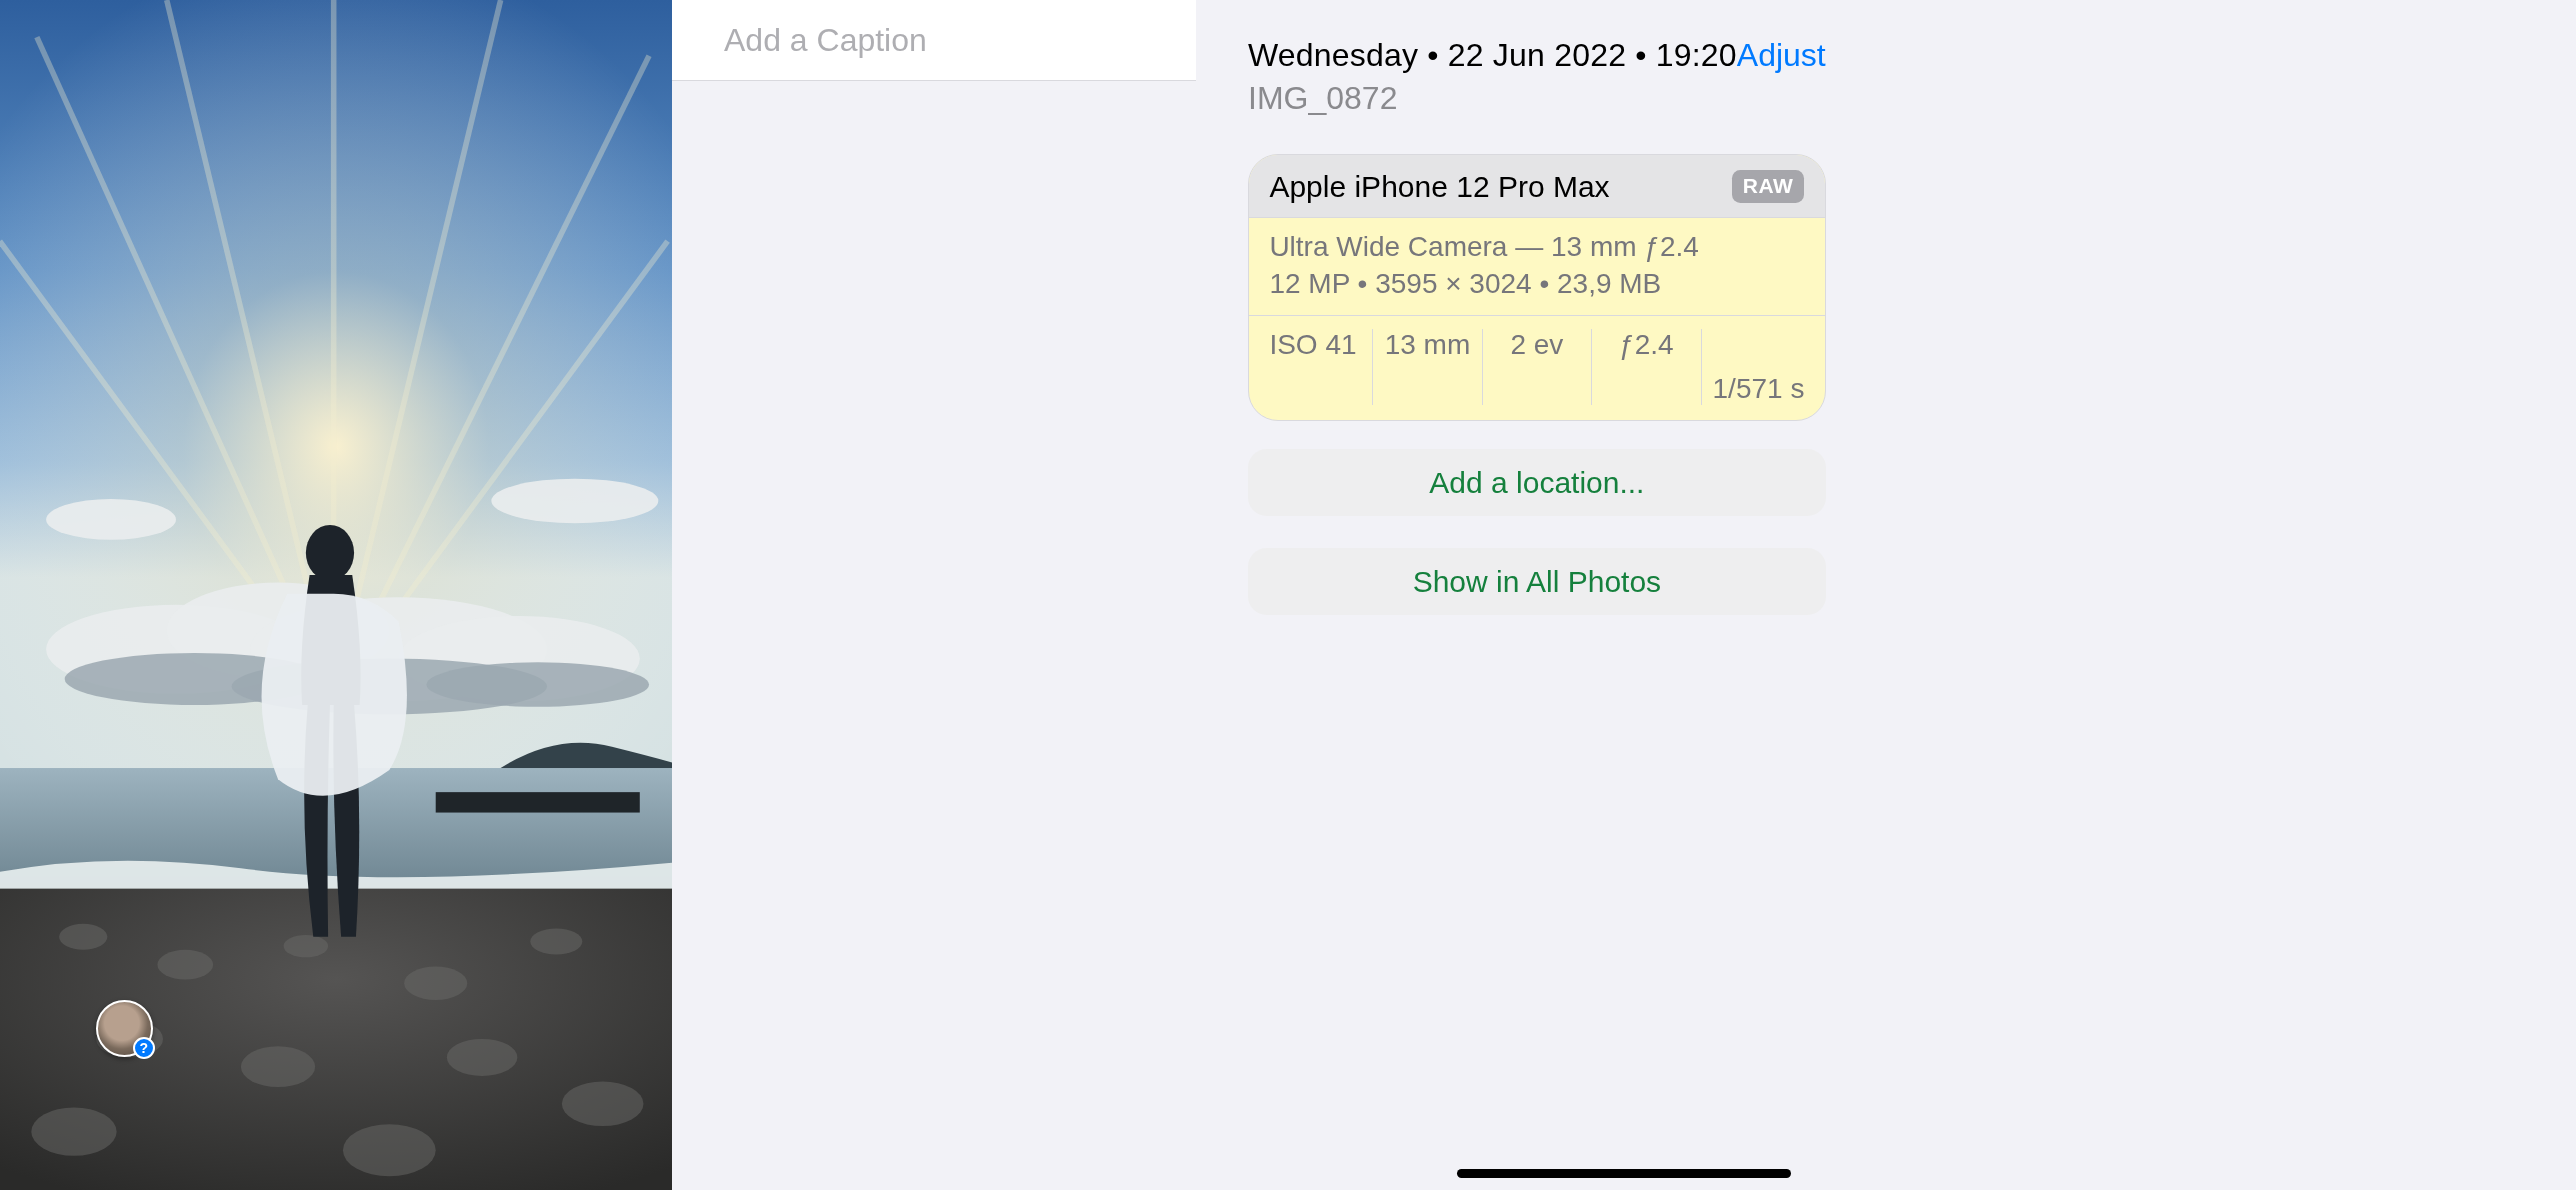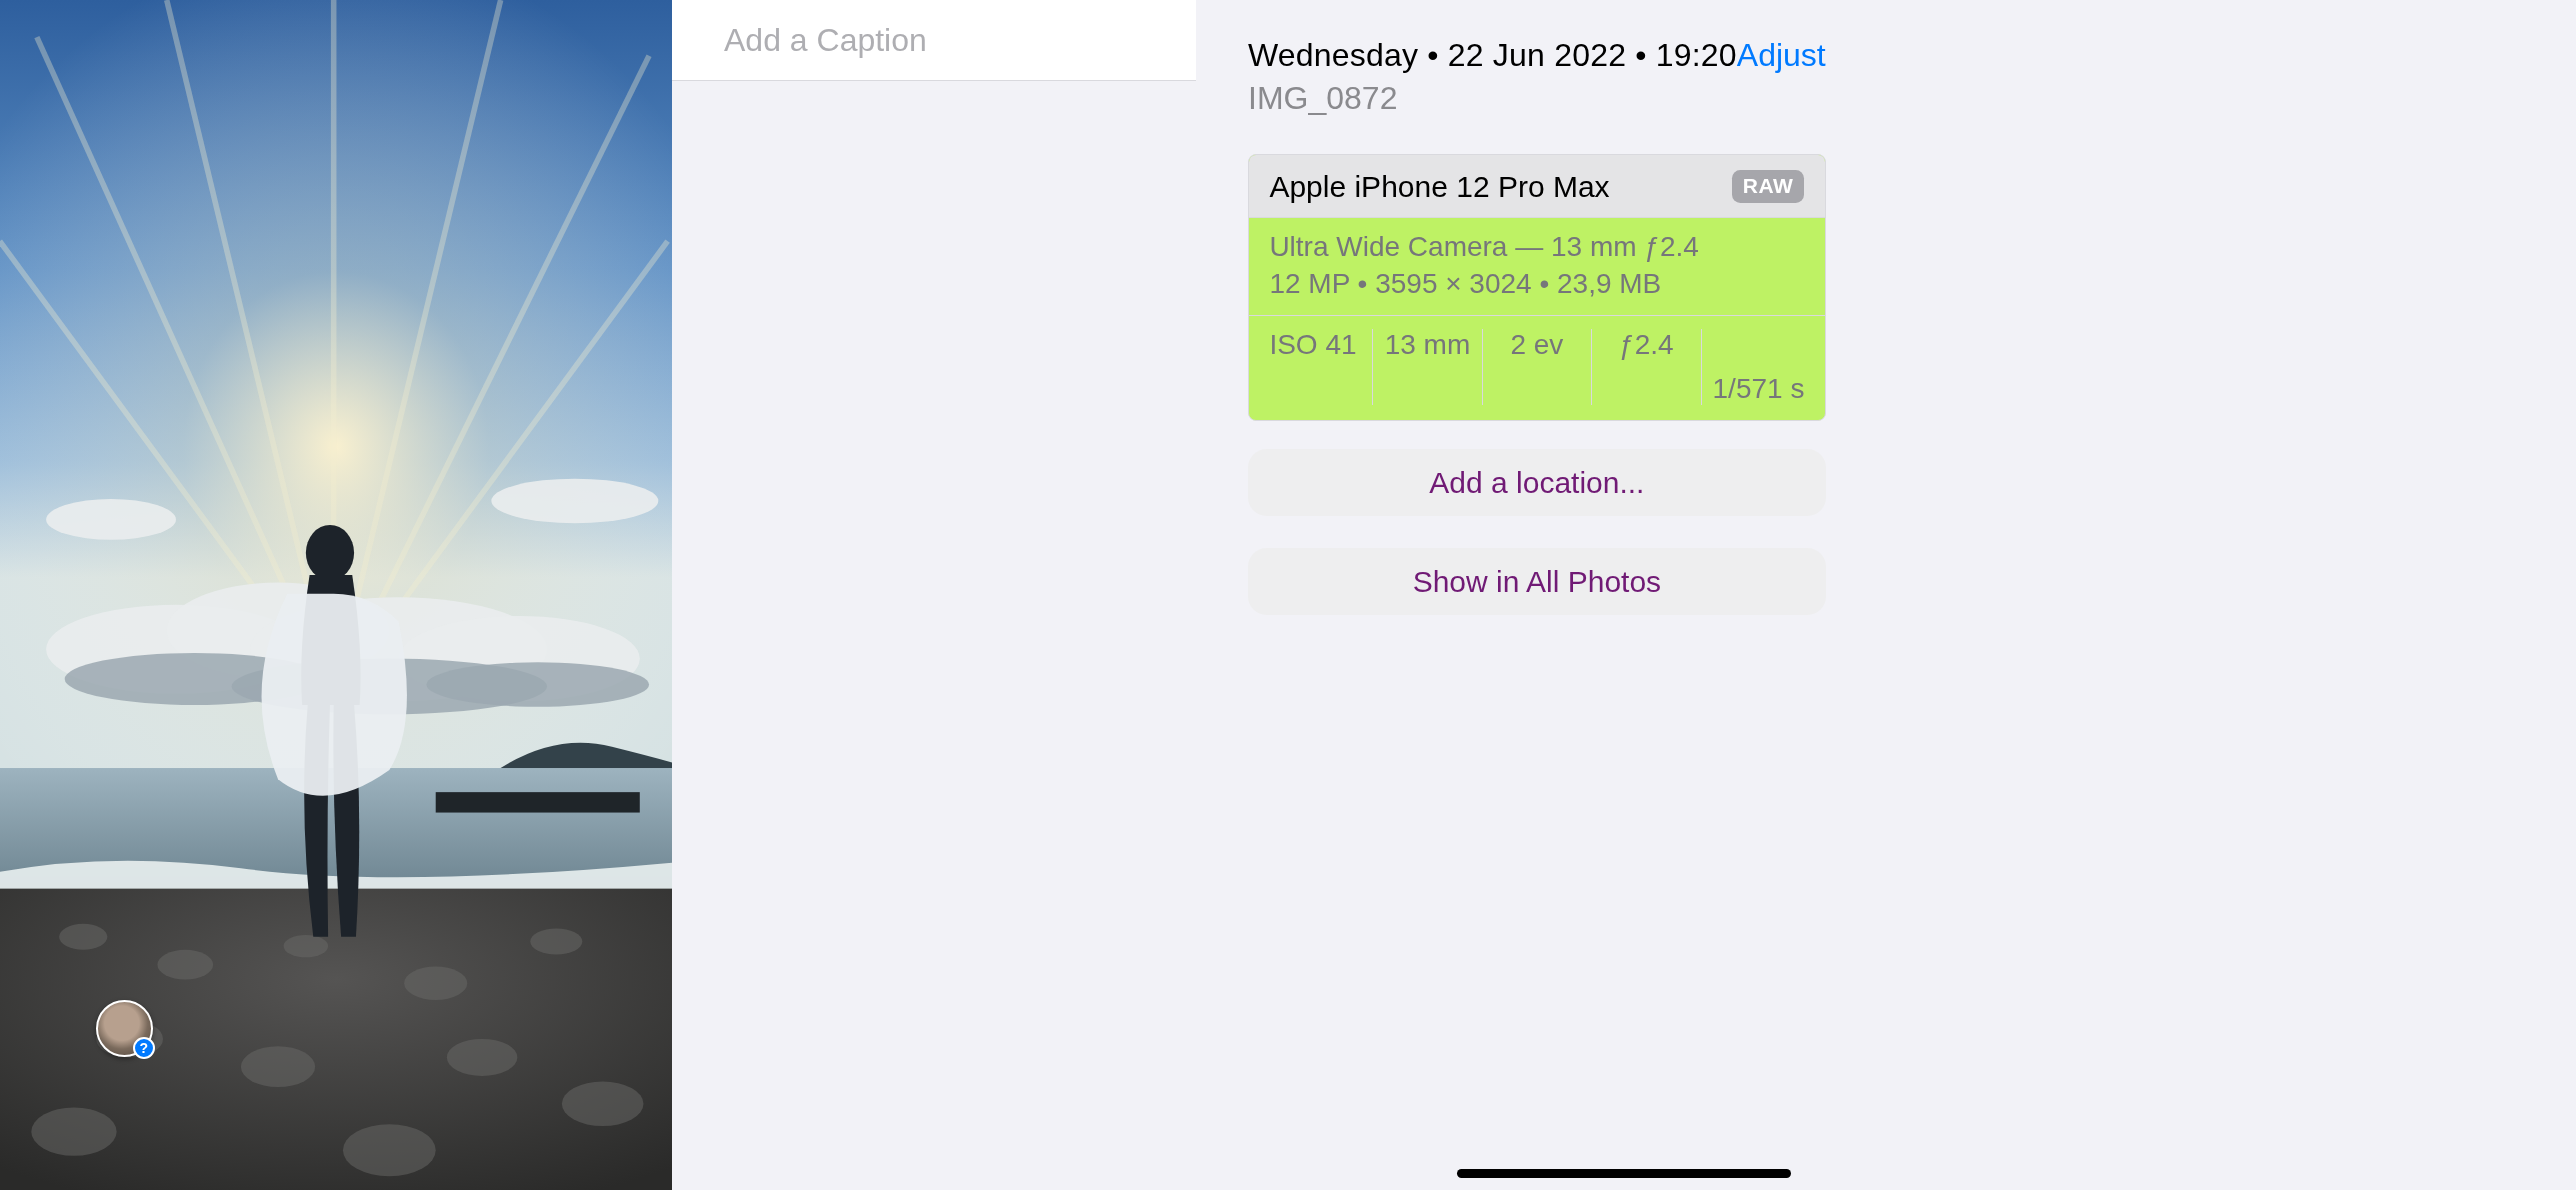--- a/index.html
+++ b/index.html
@@ -59,23 +59,23 @@
   .dt-text { font-size: 32px; color: #000; letter-spacing: 0.2px; }
   .adjust {
     font-size: 32px;
     color: #007aff;
     background: none; border: none;
     cursor: pointer;
   }
   .filename { font-size: 32px; color: #8a8a8e; margin-top: 5.6px; }
   .meta-card {
     margin-top: 37px;
-    background: #bef264;
+    background: #fef9c3;
     border: 1.4px solid #d9d9de;
-    border-radius: 8px;
+    border-radius: 30px;
     overflow: hidden;
   }
   .card-head {
     display: flex; align-items: center; justify-content: space-between;
     padding: 15px 20.4px 13px 20.4px;
     background: #e4e4e6;
     border-bottom: 1.4px solid #d9d9de;
   }
   .device { font-size: 30px; color: #000; }
   .raw-badge {
@@ -105,21 +105,21 @@
   }
   .strip-cell:first-child { text-align: left; padding-left: 0; }
   .strip-cell:last-child { text-align: right; border-right: none; padding-right: 0; margin-top: 44px; }
   .pill {
     margin-top: 28px;
     background: #eeeeef;
     border-radius: 18.5px;
     height: 67px;
     display: flex; align-items: center; justify-content: center;
     font-size: 30px;
-    color: #701a75;
+    color: #15803d;
     cursor: pointer;
   }
   .pill + .pill { margin-top: 32px; }
 </style>
 </head>
 <body>
 
 <div class="root">
   <div class="photo-pane">
 

